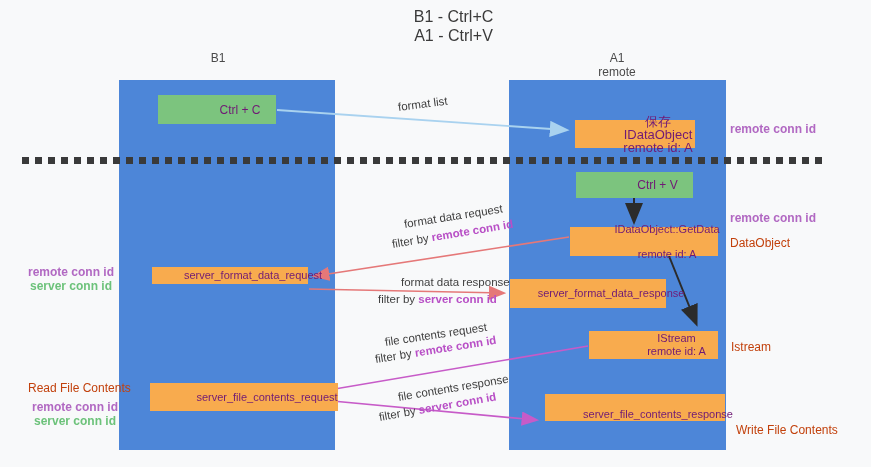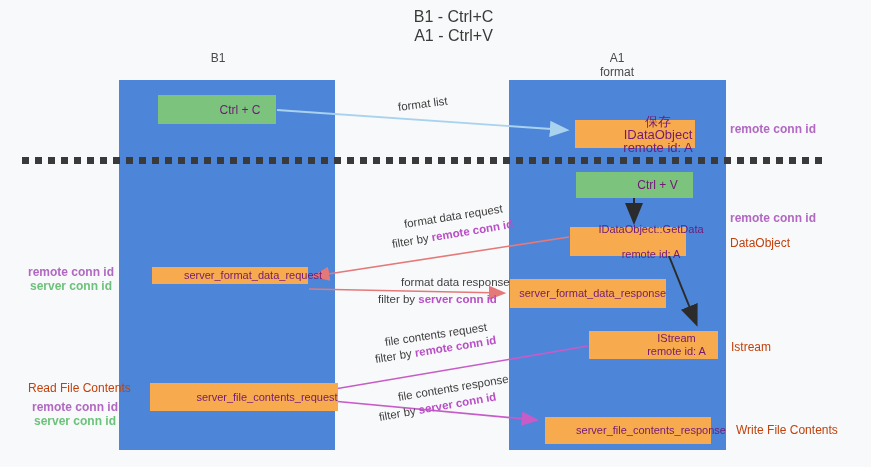--- a/index.html
+++ b/index.html
@@ -45,21 +45,21 @@
   <div class="title">
     <div>B1 - Ctrl+C</div>
     <div>A1 - Ctrl+V</div>
   </div>
 
   <div class="lane-header" style="left:158px;top:51px;">
     <div>B1</div>
   </div>
   <div class="lane-header" style="left:557px;top:51px;">
     <div>A1</div>
-    <div>format</div>
+    <div>remote</div>
   </div>
 
   <div class="lane lane-left"></div>
   <div class="lane lane-right"></div>
 
   <div class="divider"></div>
 
   <svg class="arrows" viewBox="0 0 871 467">
     <defs>
       <marker id="m-blue" markerWidth="11" markerHeight="9" refX="9" refY="4.5" orient="auto">
@@ -90,43 +90,43 @@
 
   <div class="node node-orange" style="left:575px;top:120px;width:120px;height:28px;font-size:13px;">
     <span>保存IDataObject</span>
     <span>remote id: A</span>
   </div>
 
   <div class="node node-green" style="left:576px;top:172px;width:117px;height:26px;">
     <span>Ctrl + V</span>
   </div>
 
-  <div class="node node-orange" style="left:570px;top:227px;width:116px;height:29px;gap:12px;">
+  <div class="node node-orange" style="left:570px;top:227px;width:148px;height:29px;gap:12px;">
     <span>IDataObject::GetData</span>
     <span>remote id: A</span>
   </div>
 
   <div class="node node-orange" style="left:152px;top:267px;width:156px;height:17px;">
     <span>server_format_data_request</span>
   </div>
 
-  <div class="node node-orange" style="left:510px;top:279px;width:156px;height:29px;align-items:flex-end;">
+  <div class="node node-orange" style="left:510px;top:279px;width:156px;height:29px;">
     <span>server_format_data_response</span>
   </div>
 
   <div class="node node-orange" style="left:589px;top:331px;width:129px;height:28px;">
     <span>IStream</span>
     <span>remote id: A</span>
   </div>
 
   <div class="node node-orange" style="left:150px;top:383px;width:188px;height:28px;">
     <span>server_file_contents_request</span>
   </div>
 
-  <div class="node node-orange" style="left:545px;top:417px;width:166px;height:27px;">
+  <div class="node node-orange" style="left:545px;top:394px;width:180px;height:27px;justify-content:flex-end;">
     <span>server_file_contents_response</span>
   </div>
 
   <div class="side-label txt-purple" style="left:730px;top:122px;">remote conn id</div>
   <div class="side-label txt-purple" style="left:730px;top:211px;">remote conn id</div>
   <div class="side-label txt-black" style="left:730px;top:236px;">DataObject</div>
   <div class="side-label txt-black" style="left:731px;top:340px;">Istream</div>
   <div class="side-label txt-black" style="left:736px;top:423px;">Write File Contents</div>
 
   <div class="side-label txt-purple" style="left:28px;top:265px;">remote conn id</div>

